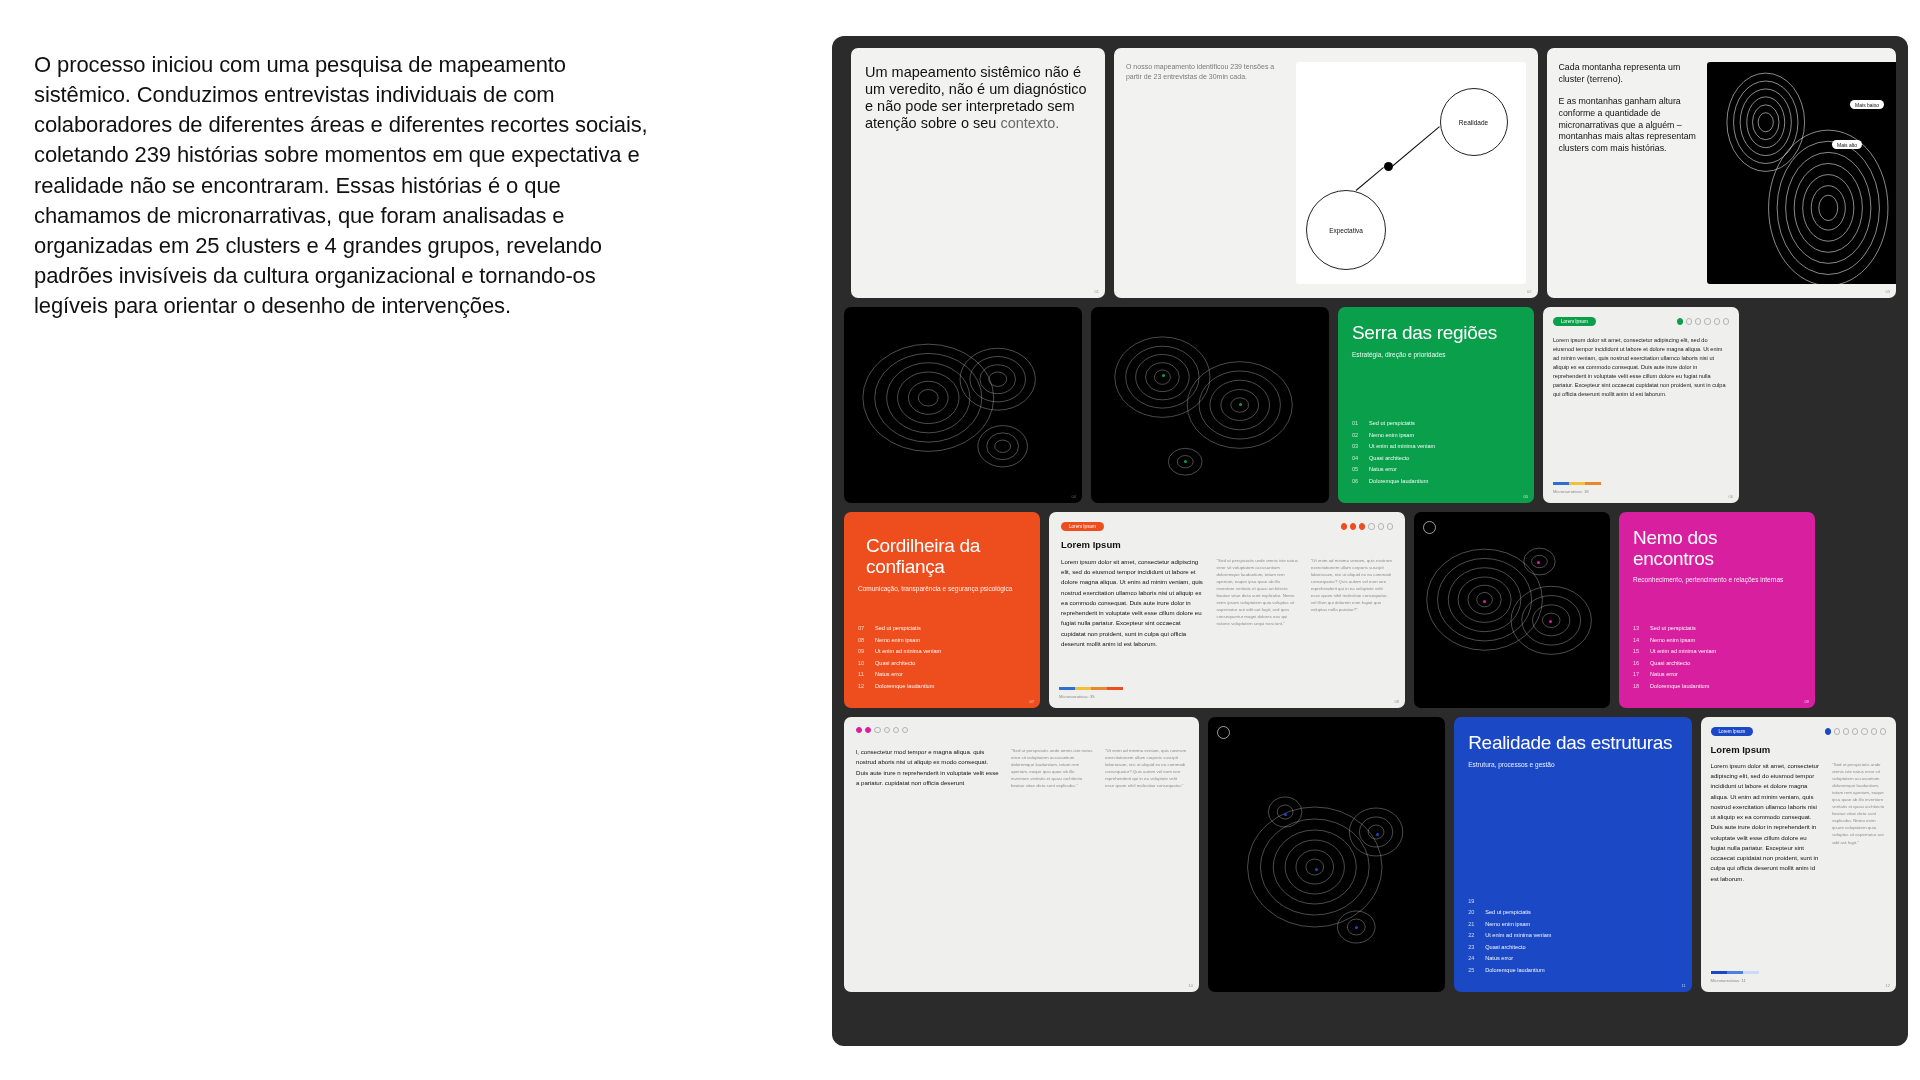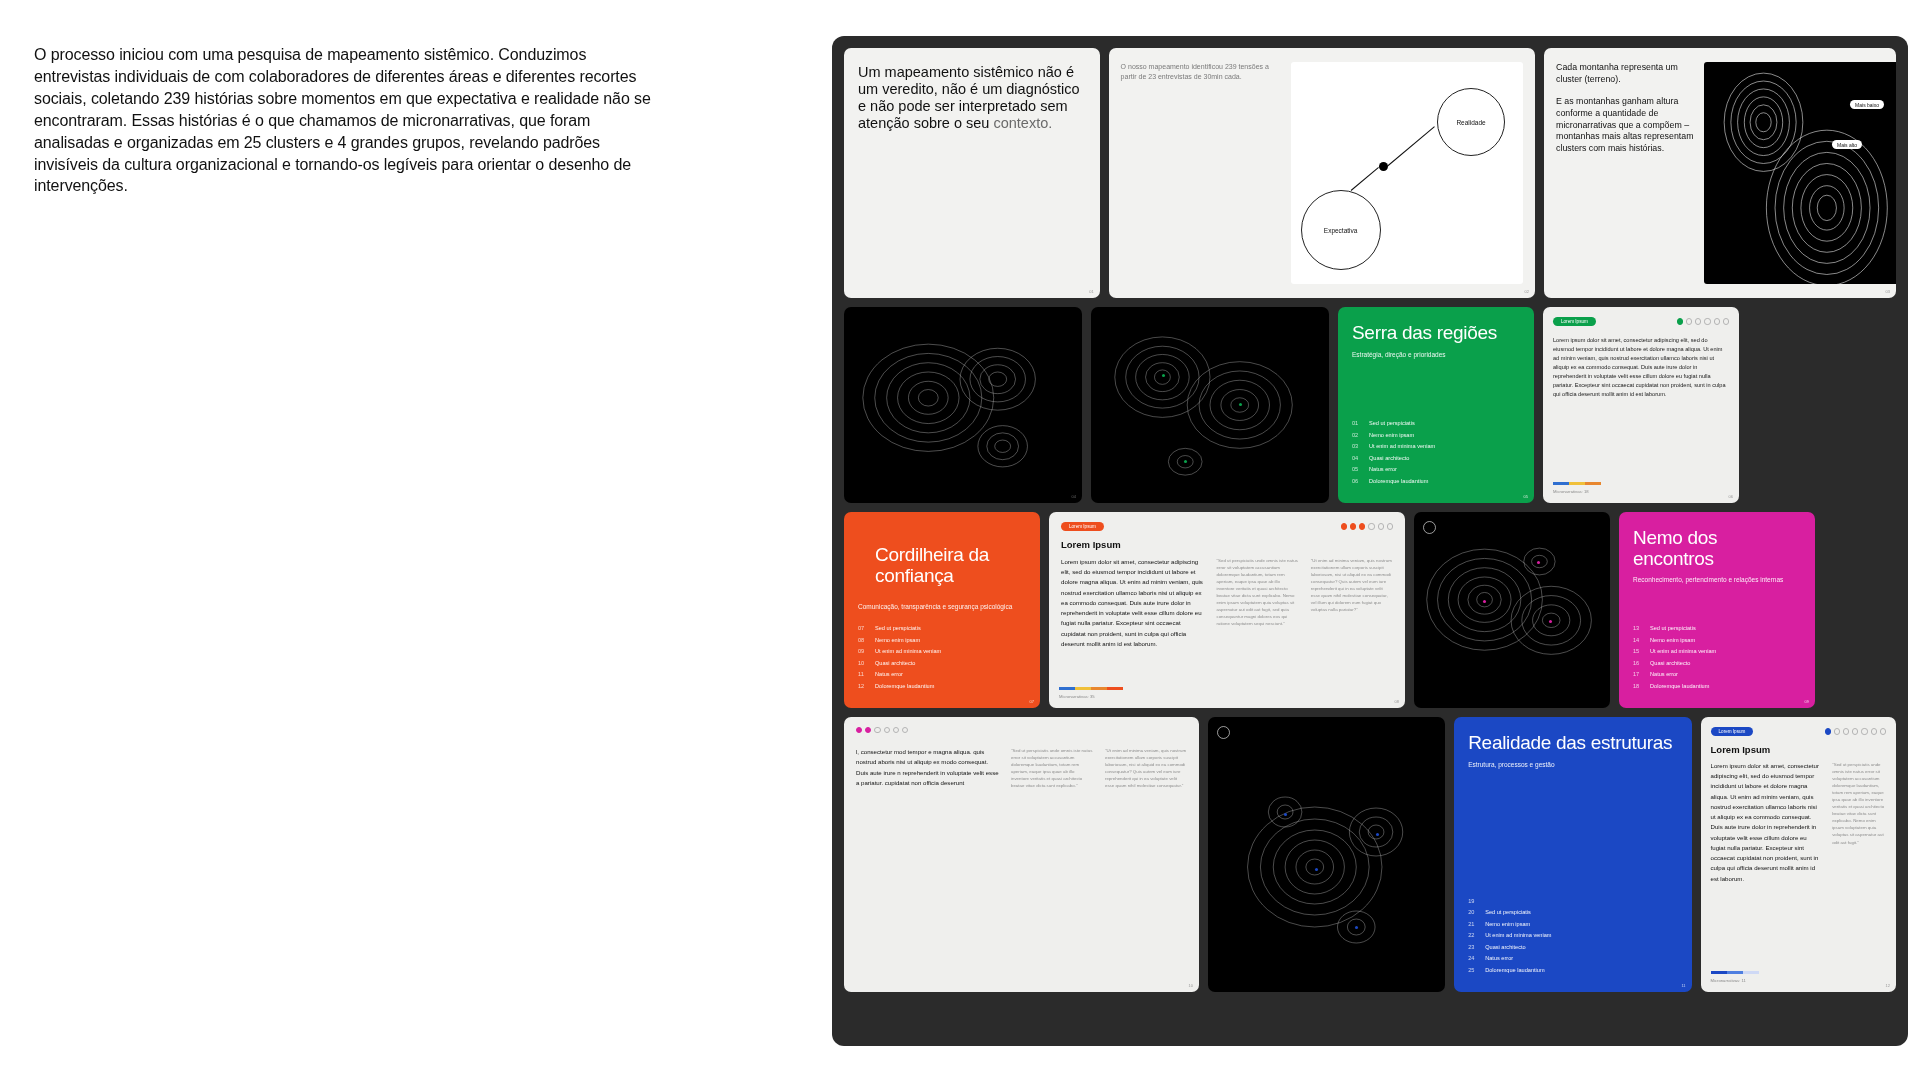--- a/index.html
+++ b/index.html
@@ -7,35 +7,35 @@
     width:1920px;height:1080px;background:#ffffff;
     font-family:"Liberation Sans", sans-serif;
     overflow:hidden;position:relative;
   }
   
   #left-pane{
     position:absolute;left:0;top:0;width:820px;height:1080px;
     padding:28px 34px 0 34px;box-sizing:border-box;
   }
   #intro-paragraph{
-    font-size:16px;line-height:1.37;color:#111111;
+    font-size:22px;line-height:1.37;color:#111111;
     letter-spacing:-0.1px;max-width:620px;
   }
   
   #board{
     position:absolute;left:832px;top:36px;width:1076px;height:1010px;
     background:#2b2b2b;border-radius:12px;padding:12px;box-sizing:border-box;
   }
   .row{display:flex;gap:9px;margin-bottom:9px;}
   .card{border-radius:7px;overflow:hidden;position:relative;box-sizing:border-box;}
   .card .pagenum{position:absolute;right:6px;bottom:4px;font-size:4px;color:#999;}
   .lt{background:#f2f2f0;color:#111;}
   
   .r1{height:250px;}
-  .c-manifesto{width:261px;padding:16px 14px;}
+  .c-manifesto{width:261px;padding:16px 14px;margin-left:7px;}
   .c-manifesto .big{font-size:14.5px;line-height:1.18;color:#111;}
   .c-manifesto .big .muted{color:#6a6a6a;}
   .c-diff{width:436px;display:flex;padding:14px 12px;gap:10px;}
   .c-diff .txt{width:160px;}
   .c-diff .txt p{margin:0 0 10px 0;font-size:8.8px;line-height:1.35;color:#111;}
   .c-diff .txt p.sub{font-size:7px;color:#7a7a7a;line-height:1.4;}
   .c-diff .diagram{flex:1;background:#fff;border-radius:3px;position:relative;}
   .circ{position:absolute;border:1px solid #222;border-radius:50%;display:flex;align-items:center;justify-content:center;font-size:6.5px;color:#111;}
   .dot-join{position:absolute;width:9px;height:9px;border-radius:50%;background:#000;}
   .arrow-line{position:absolute;background:#111;height:1px;transform-origin:left center;}
@@ -62,21 +62,21 @@
   .dots{display:flex;gap:3px;margin-left:auto;}
   .dot{width:4.2px;height:4.2px;border-radius:50%;border:0.7px solid #b4b4b4;}
   .dot.on{background:#0aa04b;border-color:#0aa04b;}
   .body-sm{font-size:5.6px;line-height:1.62;color:#1a1a1a;margin-top:10px;}
   .swatches{position:absolute;left:10px;bottom:18px;display:flex;}
   .swatches i{display:block;width:16px;height:3.4px;}
   .microlabel{position:absolute;left:10px;bottom:9px;font-size:4.2px;color:#8a8a8a;}
   
   .r3{height:196px;}
   .c-orange{width:196px;background:#ee4e1e;color:#fff;padding:16px 14px;position:relative;}
-  .c-orange h2{margin:17px;font-size:19px;font-weight:400;line-height:1.08;letter-spacing:-0.3px;}
+  .c-orange h2{margin:8px;font-size:19px;font-weight:400;line-height:1.08;letter-spacing:-0.3px;}
   .c-orange .sub{margin-top:7px;font-size:6.5px;opacity:.92;}
   .c-doc{width:356px;background:#efefed;padding:10px 12px;position:relative;display:flex;flex-direction:column;}
   .c-doc h3{margin:8px 0 7px 0;font-size:9.5px;font-weight:700;color:#111;}
   .doccols{display:flex;gap:12px;}
   .doccols .main{width:150px;font-size:6.1px;line-height:1.68;color:#111;}
   .doccols .q{width:86px;font-size:4.4px;line-height:1.6;color:#8d8d8d;}
   .c-magtopo{width:196px;background:#000;position:relative;}
   .c-mag{width:196px;background:#d81fa0;color:#fff;padding:16px 14px;position:relative;}
   .c-mag h2{margin:0;font-size:19px;font-weight:400;line-height:1.08;letter-spacing:-0.3px;}
   .c-mag .sub{margin-top:7px;font-size:6.5px;opacity:.92;}
@@ -122,21 +122,21 @@
         <div class="dot-join" style="left:88px;top:100px;"></div>
         <div class="arrow-line" style="left:96px;top:104px;width:62px;transform:rotate(-40deg);"></div>
         <div class="arrow-line" style="left:60px;top:128px;width:36px;transform:rotate(-40deg);"></div>
       </div>
       <div class="pagenum">02</div>
     </div>
 
     <div class="card lt c-mount">
       <div class="txt">
         <p>Cada montanha representa um cluster (terreno).</p>
-        <p>E as montanhas ganham altura conforme a quantidade de micronarrativas que a compõem – montanhas mais altas representam clusters com mais histórias.</p>
+        <p>E as montanhas ganham altura conforme a quantidade de micronarrativas que a alguém – montanhas mais altas representam clusters com mais histórias.</p>
       </div>
       <div class="topo">
         <svg class="topo-svg" viewBox="0 0 200 140" preserveAspectRatio="none">
           <g fill="none" stroke="#ffffff" stroke-width="0.5" opacity="0.85">
             <ellipse cx="62" cy="38" rx="8" ry="6"></ellipse>
               <ellipse cx="62" cy="38" rx="14" ry="11"></ellipse>
             <ellipse cx="62" cy="38" rx="20" ry="16"></ellipse>
               <ellipse cx="62" cy="38" rx="27" ry="21"></ellipse>
             <ellipse cx="62" cy="38" rx="34" ry="26"></ellipse>
               <ellipse cx="62" cy="38" rx="41" ry="31"></ellipse>

